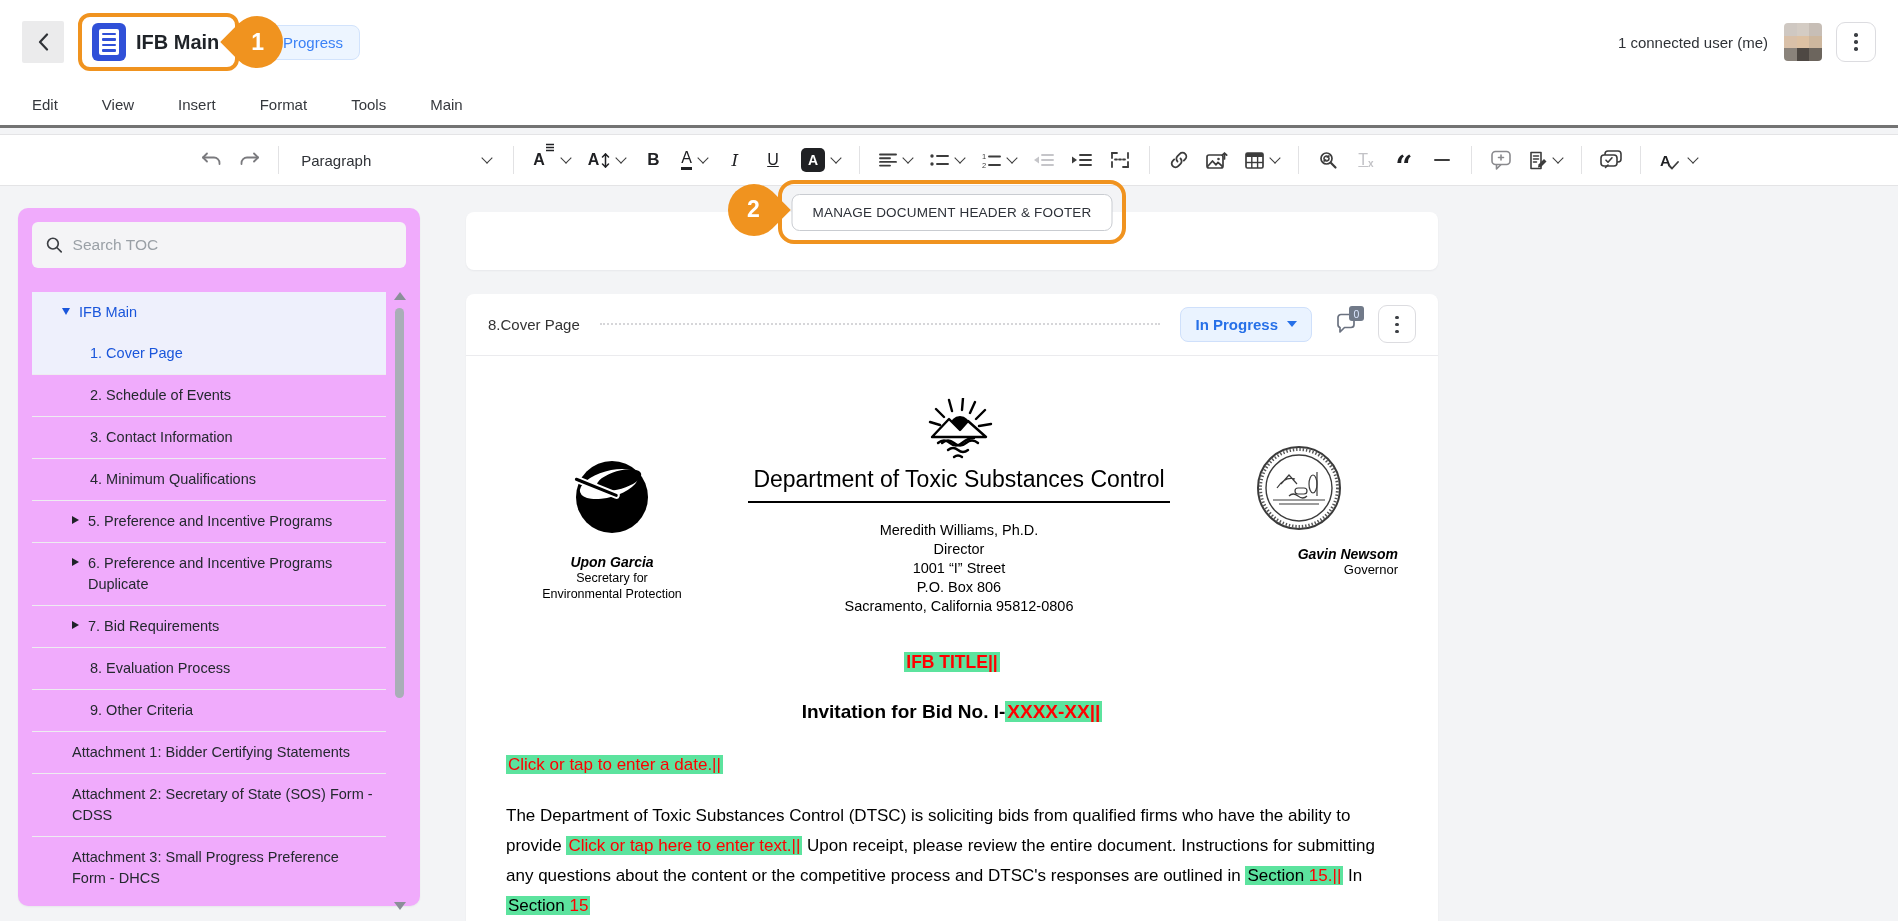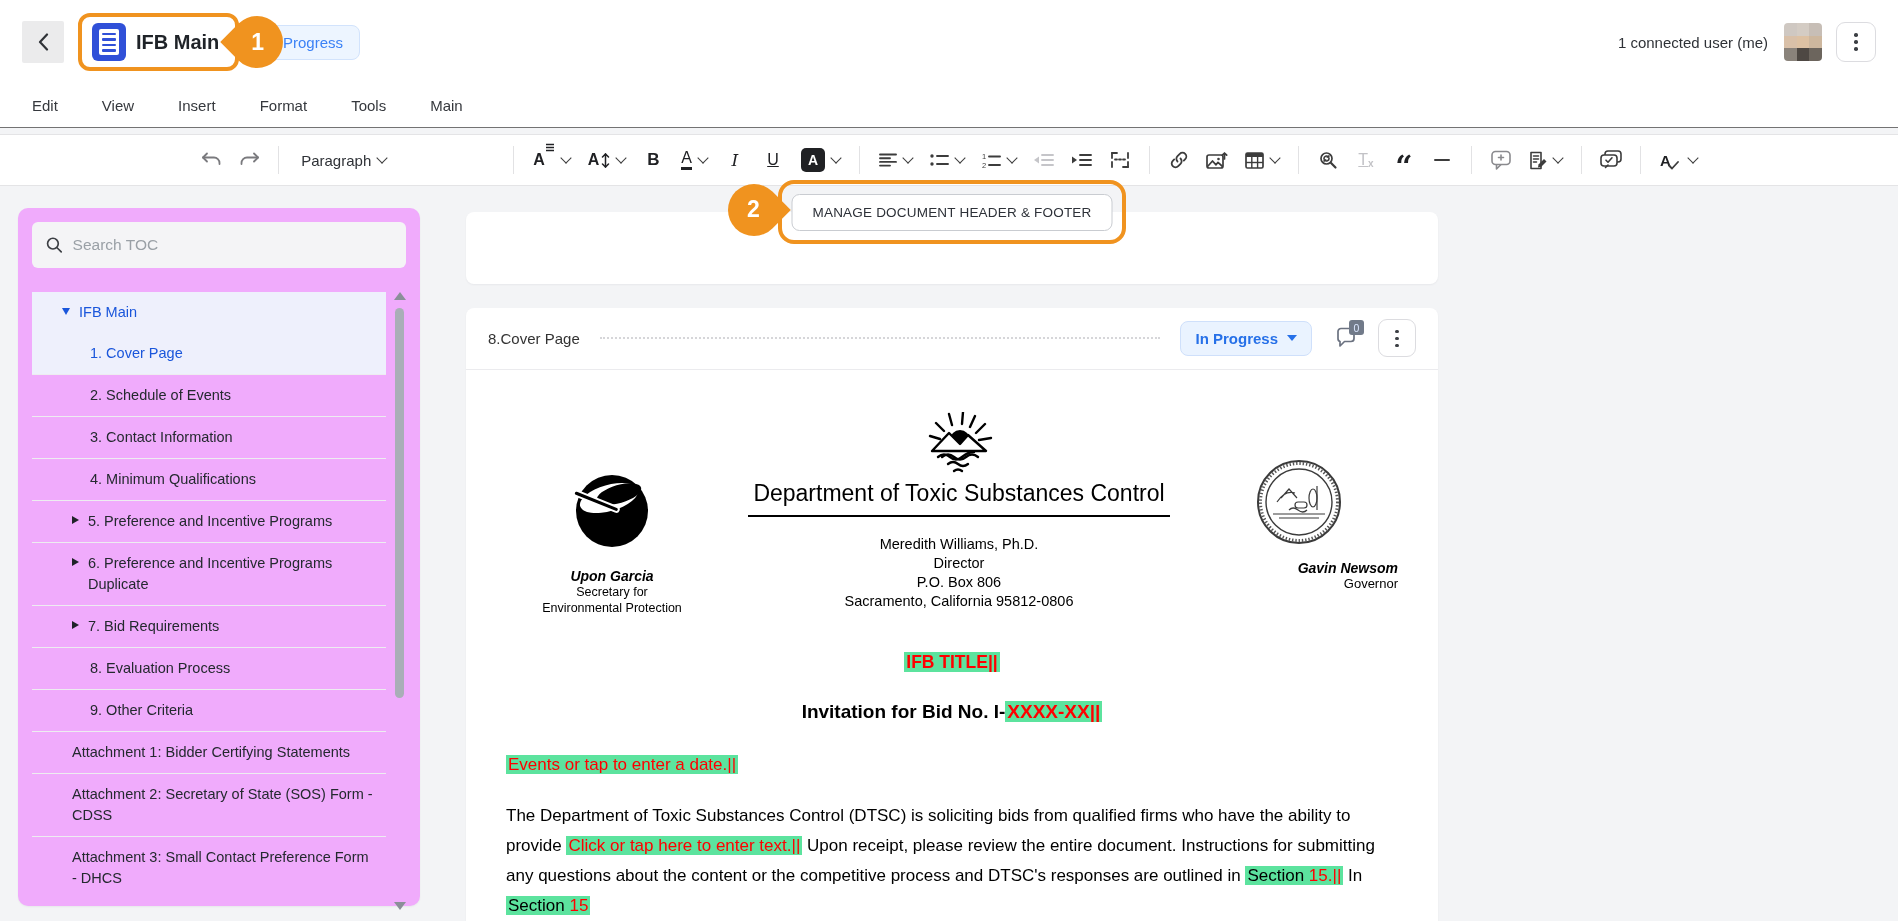--- a/index.html
+++ b/index.html
@@ -14,30 +14,30 @@
 .callout{width:52px;height:52px;background:#f0931f;display:flex;align-items:center;justify-content:center;flex:0 0 auto}
 .callout span{color:#fff;font-size:23px;font-weight:700}
 .callout-1{border-radius:0 50% 50% 50%;transform:rotate(-45deg);margin-left:-8px;z-index:5;position:relative}
 .callout-1 span{transform:rotate(45deg)}
 .status-badge{margin-left:-34px;z-index:1;background:#edf5ff;border:1px solid #d2e3fc;border-radius:8px;padding:8px 16px;font-size:15px;color:#3b82f6;font-weight:500;white-space:nowrap}
 .topbar .spacer{flex:1}
 .connected{font-size:15px;color:#2f3237;margin-right:16px}
 .avatar{width:38px;height:38px;border-radius:4px;overflow:hidden;display:grid;grid-template-rows:repeat(3,1fr);grid-template-columns:repeat(3,1fr);margin-right:14px}
 .kebab-btn{width:40px;height:40px;background:#fff;border:1px solid #dcdce0;border-radius:9px;display:flex;flex-direction:column;align-items:center;justify-content:center;gap:3.5px;cursor:pointer}
 .kebab-btn i{width:3.5px;height:3.5px;border-radius:50%;background:#3c3f44}
-.menubar{height:44px;background:#fff;border-bottom:1px solid #737373;display:flex;align-items:center;gap:44px;padding-left:32px;font-size:15px;color:#35383d}
+.menubar{height:44px;background:#fff;border-bottom:3px solid #737373;display:flex;align-items:center;gap:44px;padding-left:32px;font-size:15px;color:#35383d}
 .menubar .mi{cursor:pointer}
 .gapstrip{height:6px;background:#f3f4f6}
 .toolbar{height:52px;background:#fff;border-top:1px solid #e4e4e6;border-bottom:1px solid #e4e4e6;display:flex;align-items:center;justify-content:center;gap:4px}
 .tb{min-width:34px;height:34px;display:flex;align-items:center;justify-content:center;cursor:pointer;border-radius:6px;color:#3c3c3c}
 .tb.dis{cursor:default}
 .dd{display:flex;align-items:center;gap:7px;padding:0 7px}
 .tdiv{width:1px;height:28px;background:#e2e2e4;margin:0 8px}
 .chev{width:8px;height:8px;border-right:1.7px solid #3c3c3c;border-bottom:1.7px solid #3c3c3c;transform:rotate(45deg);margin-top:-4px;flex:0 0 auto}
-.para-dd{width:210px;justify-content:flex-start;font-size:15px;color:#2f3237;cursor:pointer;padding:0 10px}
+.para-dd{width:210px;justify-content:space-between;font-size:15px;color:#2f3237;cursor:pointer;padding:0 10px}
 .glyph{font-size:16px;font-weight:600;color:#202124}
 .it-glyph{font-family:"DejaVu Serif",serif;font-style:italic;font-size:17px;font-weight:500}
 .u-glyph{text-decoration:underline;font-weight:500}
 .fc-glyph{border-bottom:3px solid #202124;line-height:1;padding-bottom:1px;font-weight:500}
 .hl-chip{width:24px;height:24px;background:#202124;border-radius:5px;color:#fff;display:flex;align-items:center;justify-content:center;font-size:14px;font-weight:600}
 .quote-glyph{font-family:"DejaVu Serif",serif;font-size:30px;font-weight:700;line-height:0;margin-top:14px;color:#202124}
 .hr-glyph{width:16px;height:2.5px;background:#3c3c3c;border-radius:1px}
 .dimtxt{color:#c2c2c6}
 .ff-bars{margin-left:1px;margin-top:-8px}
 .content{height:735px;display:flex;padding:22px 0 0 18px}
@@ -382,21 +382,21 @@
       <div class="tree-row bordered">
           <span>9. Other Criteria</span>
         </div>
       <div class="tree-row bordered att">
           <span>Attachment 1: Bidder Certifying Statements</span>
         </div>
       <div class="tree-row bordered att">
           <span>Attachment 2: Secretary of State (SOS) Form - CDSS</span>
         </div>
       <div class="tree-row bordered att">
-          <span>Attachment 3: Small Contact Preference Form - DHCS</span>
+          <span>Attachment 3: Small Progress Preference Form - DHCS</span>
         </div>
       <div class="sbar">
         <i class="up"></i>
         <i class="thumb"></i>
         <i class="dn"></i>
       </div>
     </div>
   </div>
 
   <div class="main">
@@ -451,20 +451,21 @@
               <path d="M20 45q6-5 12 0t12 0 12-5 0"></path>
               <path d="M24 45q6-5 12 0t12 0 12 0 0"></path>
               <path d="M30 52q5-4 10 0t10 0"></path>
               <path d="M36 59q4-3 8 0"></path>
             </svg>
             <div class="agency-title">Department of Toxic Substances Control</div>
             <div class="agency-rule"></div>
             <div class="addr">
               <div>Meredith Williams, Ph.D.</div>
               <div>Director</div>
+              <div>1001 “I” Street</div>
               <div>P.O. Box 806</div>
               <div>Sacramento, California 95812-0806</div>
             </div>
           </div>
           <div class="lh-right">
             <svg width="88" height="88" viewBox="0 0 88 88" style="margin:0 auto" fill="none" stroke="#3b3b3b">
               <circle cx="44" cy="44" r="41" stroke-width="2"></circle>
               <circle cx="44" cy="44" r="38.5" stroke-width="3" stroke-dasharray="1.4,1.9" stroke="#555"></circle>
               <circle cx="44" cy="44" r="33" stroke-width="1.4"></circle>
               <path d="M22 44q8-12 18-9M26 40l8-9 8 9" stroke-width="1.2"></path>
@@ -476,21 +477,21 @@
             </svg>
             <div class="sig-name">Gavin Newsom</div>
             <div class="sig-line" style="font-size:13px">Governor</div>
           </div>
         </div>
 
         <div class="ifb-title-line"><span class="hl-field">IFB TITLE||</span></div>
 
         <div class="bid-line"><span>Invitation for Bid No. I-</span><span class="hl-field">XXXX-XX||</span></div>
 
-        <div class="date-line"><span class="hl-field">Events or tap to enter a date.||</span></div>
+        <div class="date-line"><span class="hl-field">Click or tap to enter a date.||</span></div>
 
         <div class="para">
           <span>The Department of Toxic Substances Control (DTSC) is soliciting bids from qualified firms who have the ability to provide </span><span class="hl-field">Click or tap here to enter text.||</span><span> Upon receipt, please review the entire document. Instructions for submitting any questions about the content or the competitive process and DTSC's responses are outlined in </span><span class="hl-field"><b>Section </b><span>15.||</span></span><span> In </span><span class="hl-field"><b>Section </b><span>15</span></span>
         </div>
       </div>
     </div>
   </div>
 </div>
 
 </body></html>

